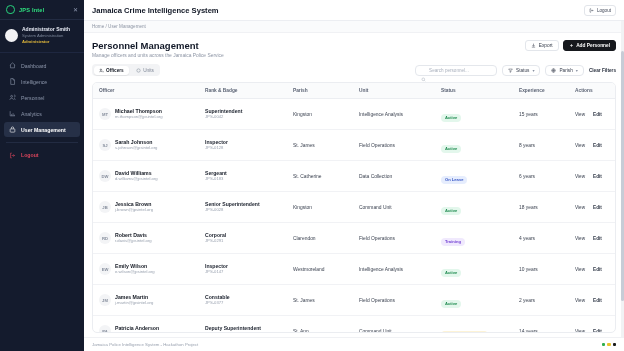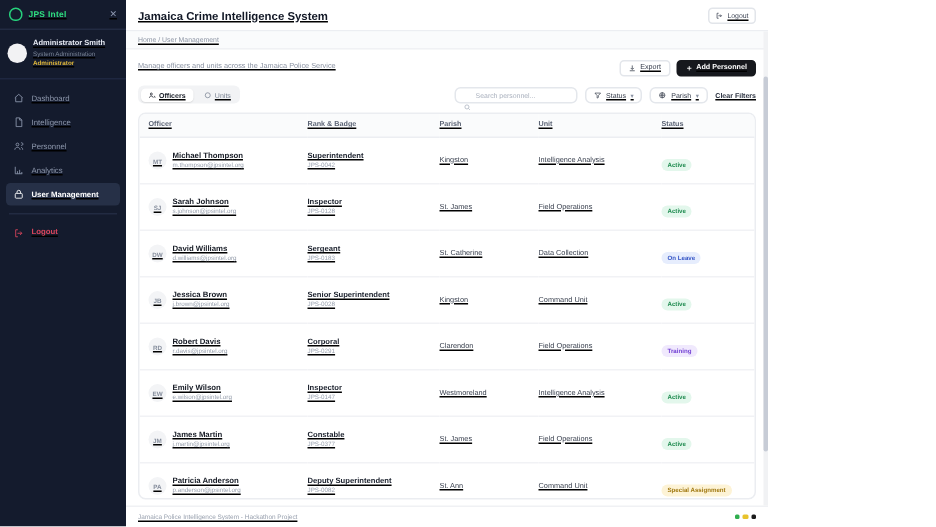--- a/index.html
+++ b/index.html
@@ -2,21 +2,21 @@
 <html><head>
 <meta charset="utf-8">
 <style>
   * { box-sizing: border-box; margin: 0; padding: 0; }
   html, body {
     width: 624px; height: 351px;
     font-family: "Liberation Sans", sans-serif;
     background: #ffffff;
     overflow: hidden;
   }
-  .app { display: flex; width: 512px; height: 351px; text-decoration: underline; }
+  .app { display: flex; width: 624px; height: 351px; }
 
   
   .sidebar {
     width: 84px; height: 351px;
     background: #141b2d;
     display: flex; flex-direction: column;
     flex: 0 0 84px;
     position: relative;
   }
   .sb-logo {
@@ -305,20 +305,21 @@
               <path d="M19 12H9"></path>
             </svg></span>
         <span>Logout</span>
       </span>
     </div>
 
     <div class="breadcrumb">Home / User Management</div>
 
     <div class="page-head">
       <div>
+        <div class="page-title">Personnel Management</div>
         <div class="page-sub">Manage officers and units across the Jamaica Police Service</div>
       </div>
       <div class="head-actions">
         <span class="btn btn-ghost">
           <span class="ic"><svg width="5" height="5" viewBox="0 0 24 24" fill="none" stroke="#343b4a" stroke-width="2.4">
                 <path d="M12 3v12"></path>
                 <path d="M7 11l5 5 5-5"></path>
                 <path d="M4 20h16"></path>
               </svg></span>
           <span>Export</span>

